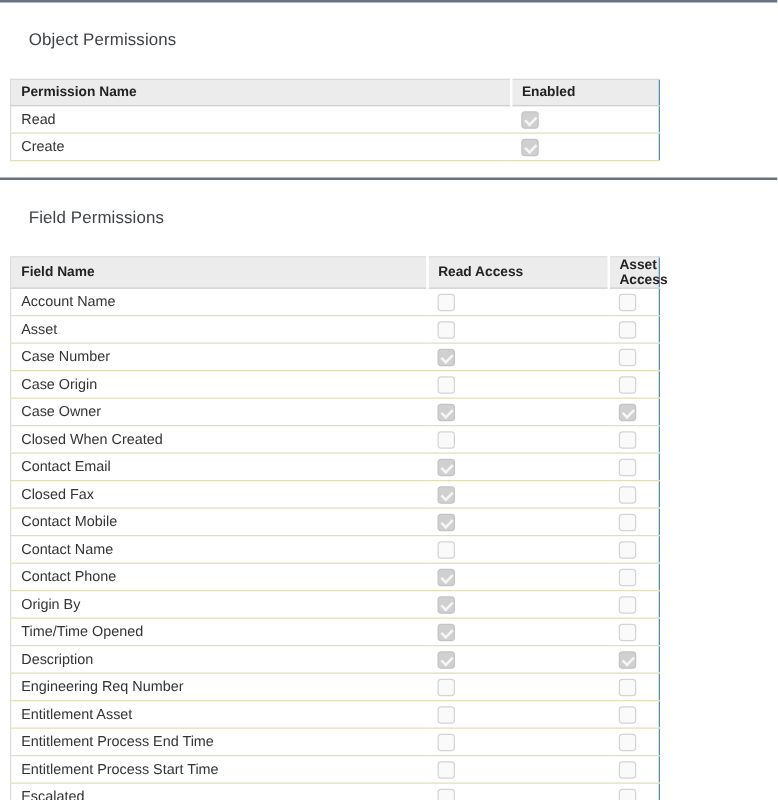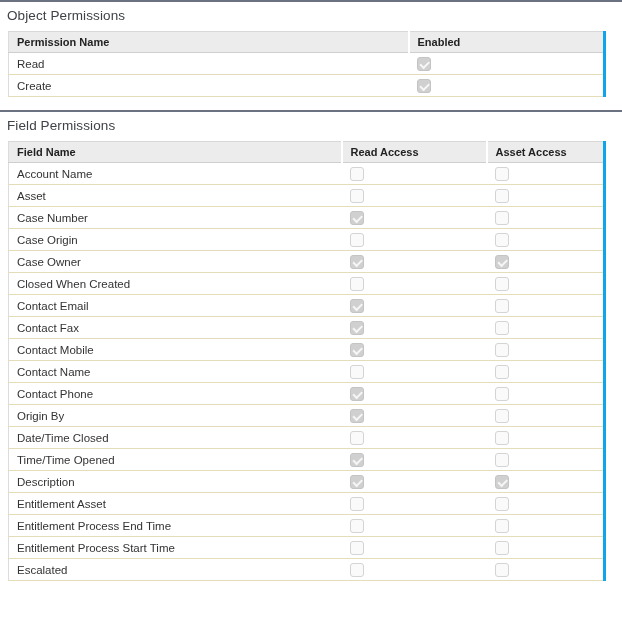--- a/index.html
+++ b/index.html
@@ -5,31 +5,31 @@
   html, body {
     margin: 0; padding: 0;
     width: 622px; height: 640px;
     overflow: hidden;
     background: #ffffff;
     font-family: "Liberation Sans", "DejaVu Sans", sans-serif;
   }
   .section { border-top: 2px solid #6a7181; }
   .section + .section { margin-top: 13px; }
   .section-title {
-    margin: 0; padding: 6px 0 8px 7px;
+    margin: 16px; padding: 6px 0 8px 7px;
     font-size: 13.5px; font-weight: normal;
     color: #3f4247; letter-spacing: 0.1px;
   }
   table.perm-table {
     border-collapse: collapse;
     table-layout: fixed;
     margin-left: 8px;
-    width: 598px;
+    width: 520px;
     border-left: 1px solid #dcdcdc;
-    border-right: 3px solid #0ea5e9;
+    border-right: 1px solid #0ea5e9;
   }
   table.perm-table thead th {
     background: #ececec;
     border-top: 1px solid #d8d8d8;
     border-bottom: 1px solid #cfcfcf;
     font-size: 11px; font-weight: bold; color: #222;
     text-align: left;
     height: 20px;
     padding: 0 8px;
     box-sizing: content-box;
@@ -140,21 +140,21 @@
           <td>Closed When Created</td>
           <td><span class="cbx"></span></td>
           <td><span class="cbx"></span></td>
         </tr>
         <tr>
           <td>Contact Email</td>
           <td><span class="cbx checked"></span></td>
           <td><span class="cbx"></span></td>
         </tr>
         <tr>
-          <td>Contact Fax</td>
+          <td>Closed Fax</td>
           <td><span class="cbx checked"></span></td>
           <td><span class="cbx"></span></td>
         </tr>
         <tr>
           <td>Contact Mobile</td>
           <td><span class="cbx checked"></span></td>
           <td><span class="cbx"></span></td>
         </tr>
         <tr>
           <td>Contact Name</td>
@@ -165,33 +165,33 @@
           <td>Contact Phone</td>
           <td><span class="cbx checked"></span></td>
           <td><span class="cbx"></span></td>
         </tr>
         <tr>
           <td>Origin By</td>
           <td><span class="cbx checked"></span></td>
           <td><span class="cbx"></span></td>
         </tr>
         <tr>
-          <td>Date/Time Closed</td>
-          <td><span class="cbx"></span></td>
-          <td><span class="cbx"></span></td>
-        </tr>
-        <tr>
           <td>Time/Time Opened</td>
           <td><span class="cbx checked"></span></td>
           <td><span class="cbx"></span></td>
         </tr>
         <tr>
           <td>Description</td>
           <td><span class="cbx checked"></span></td>
           <td><span class="cbx checked"></span></td>
+        </tr>
+        <tr>
+          <td>Engineering Req Number</td>
+          <td><span class="cbx"></span></td>
+          <td><span class="cbx"></span></td>
         </tr>
         <tr>
           <td>Entitlement Asset</td>
           <td><span class="cbx"></span></td>
           <td><span class="cbx"></span></td>
         </tr>
         <tr>
           <td>Entitlement Process End Time</td>
           <td><span class="cbx"></span></td>
           <td><span class="cbx"></span></td>

